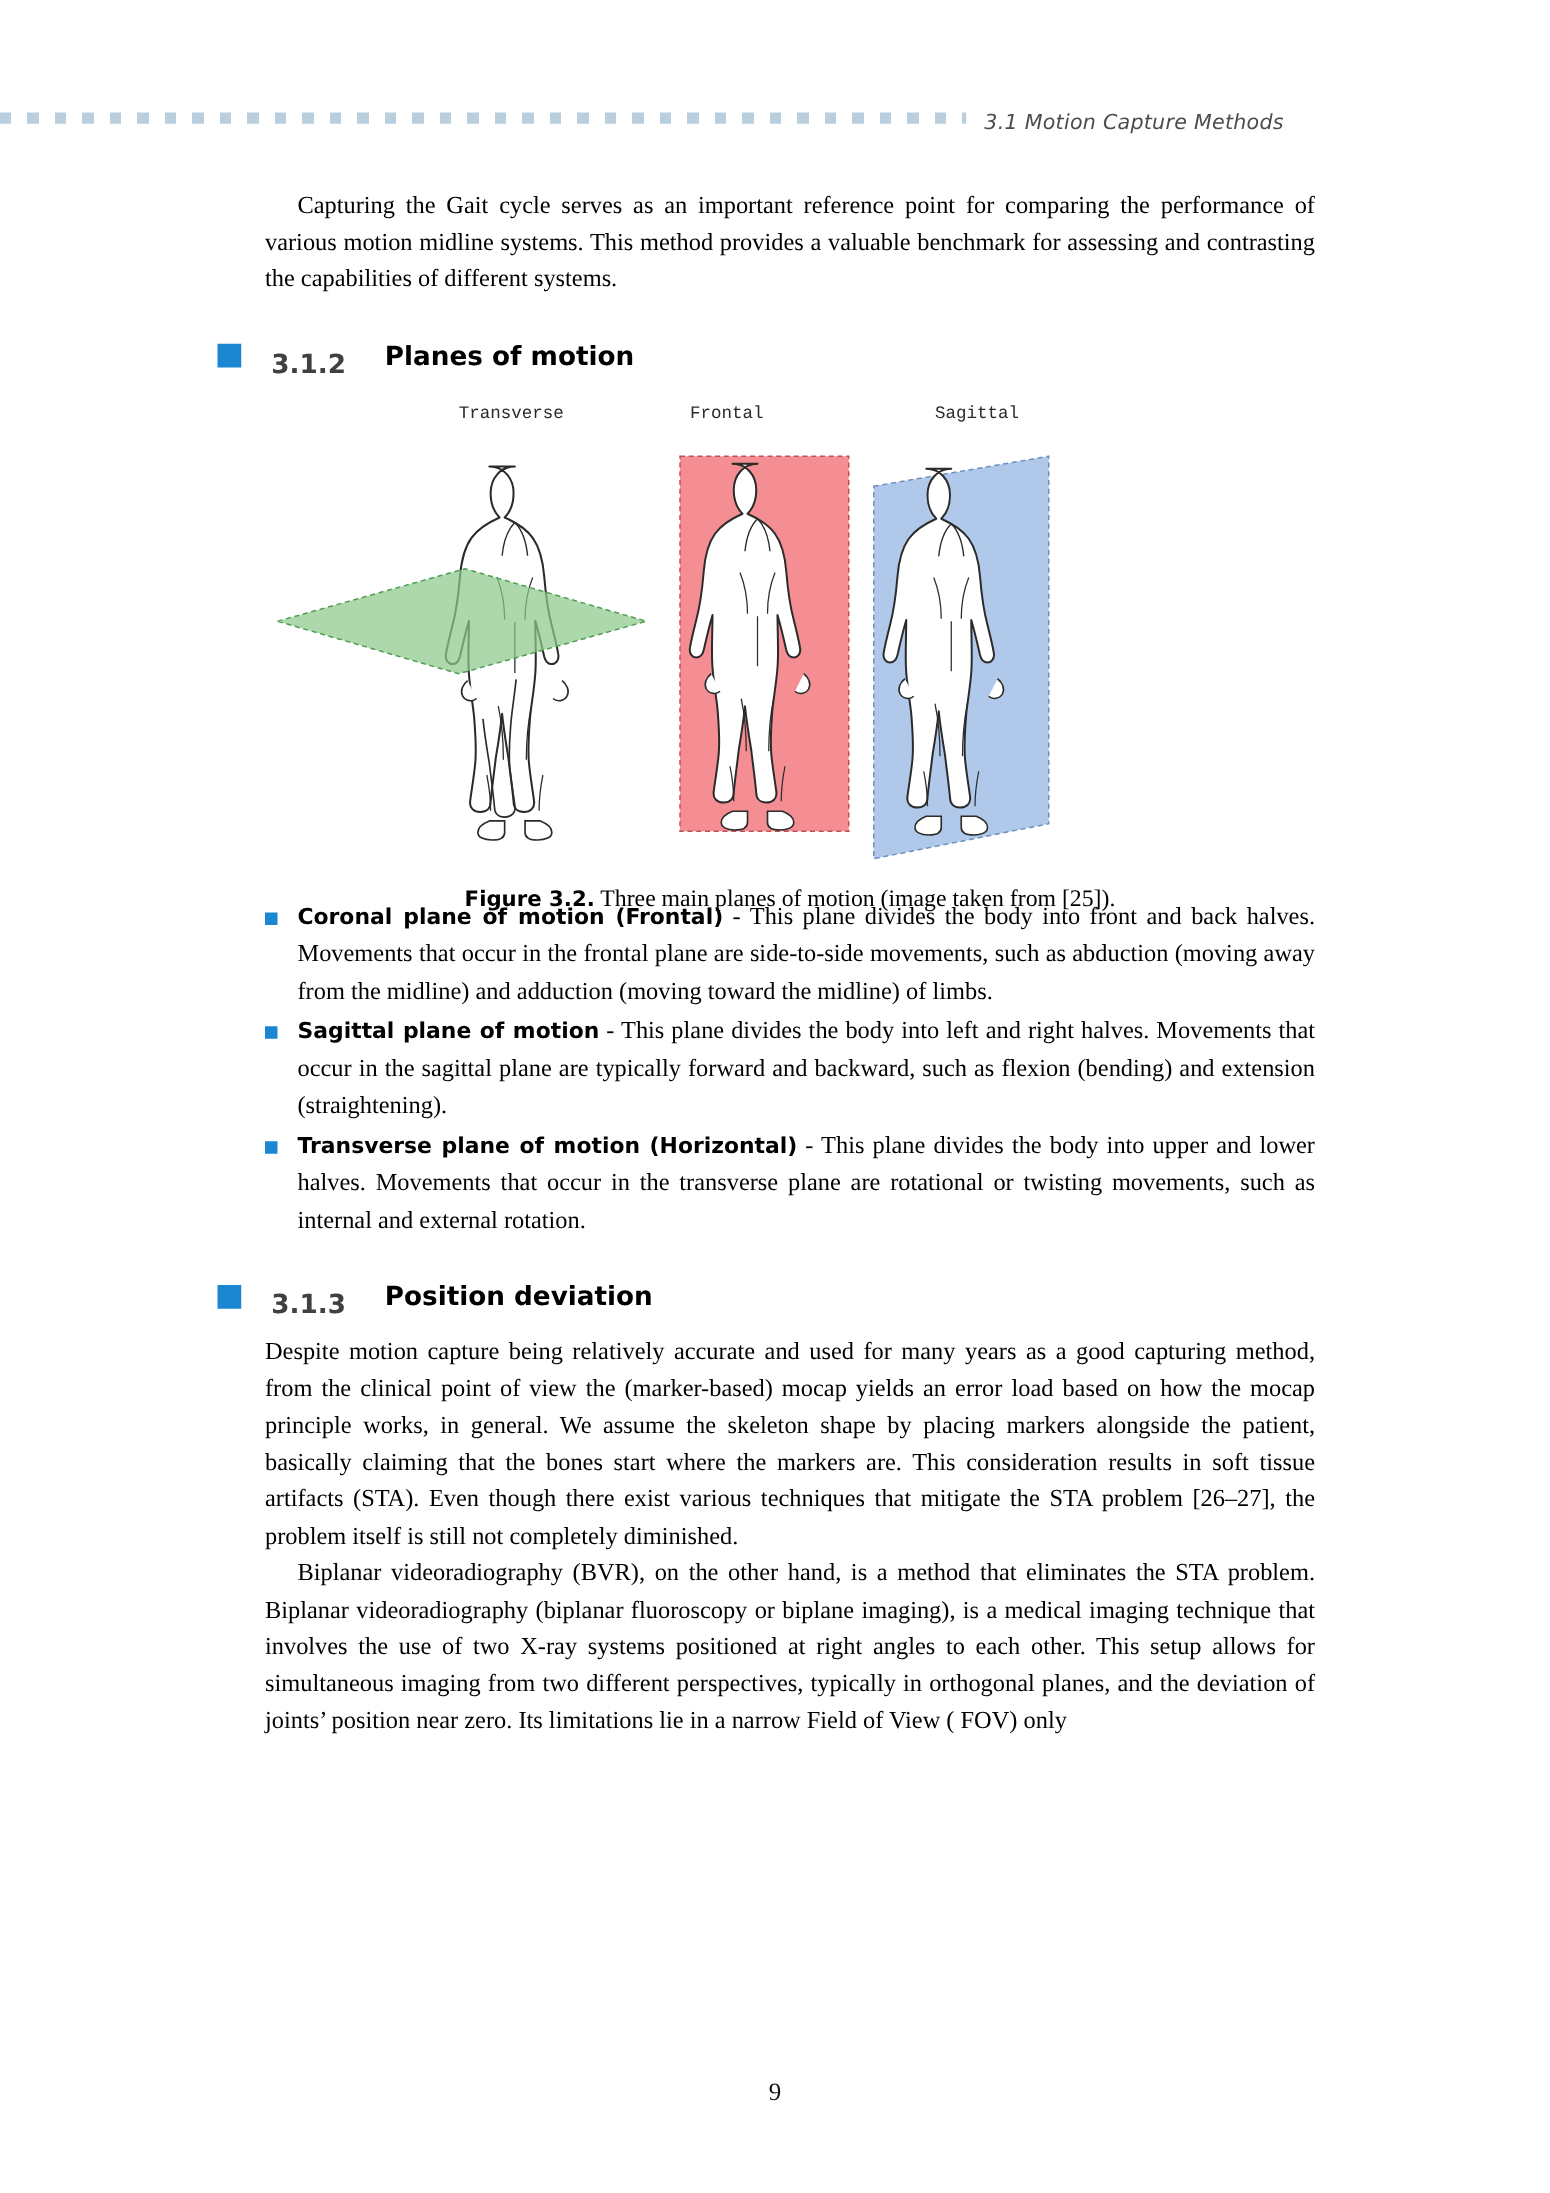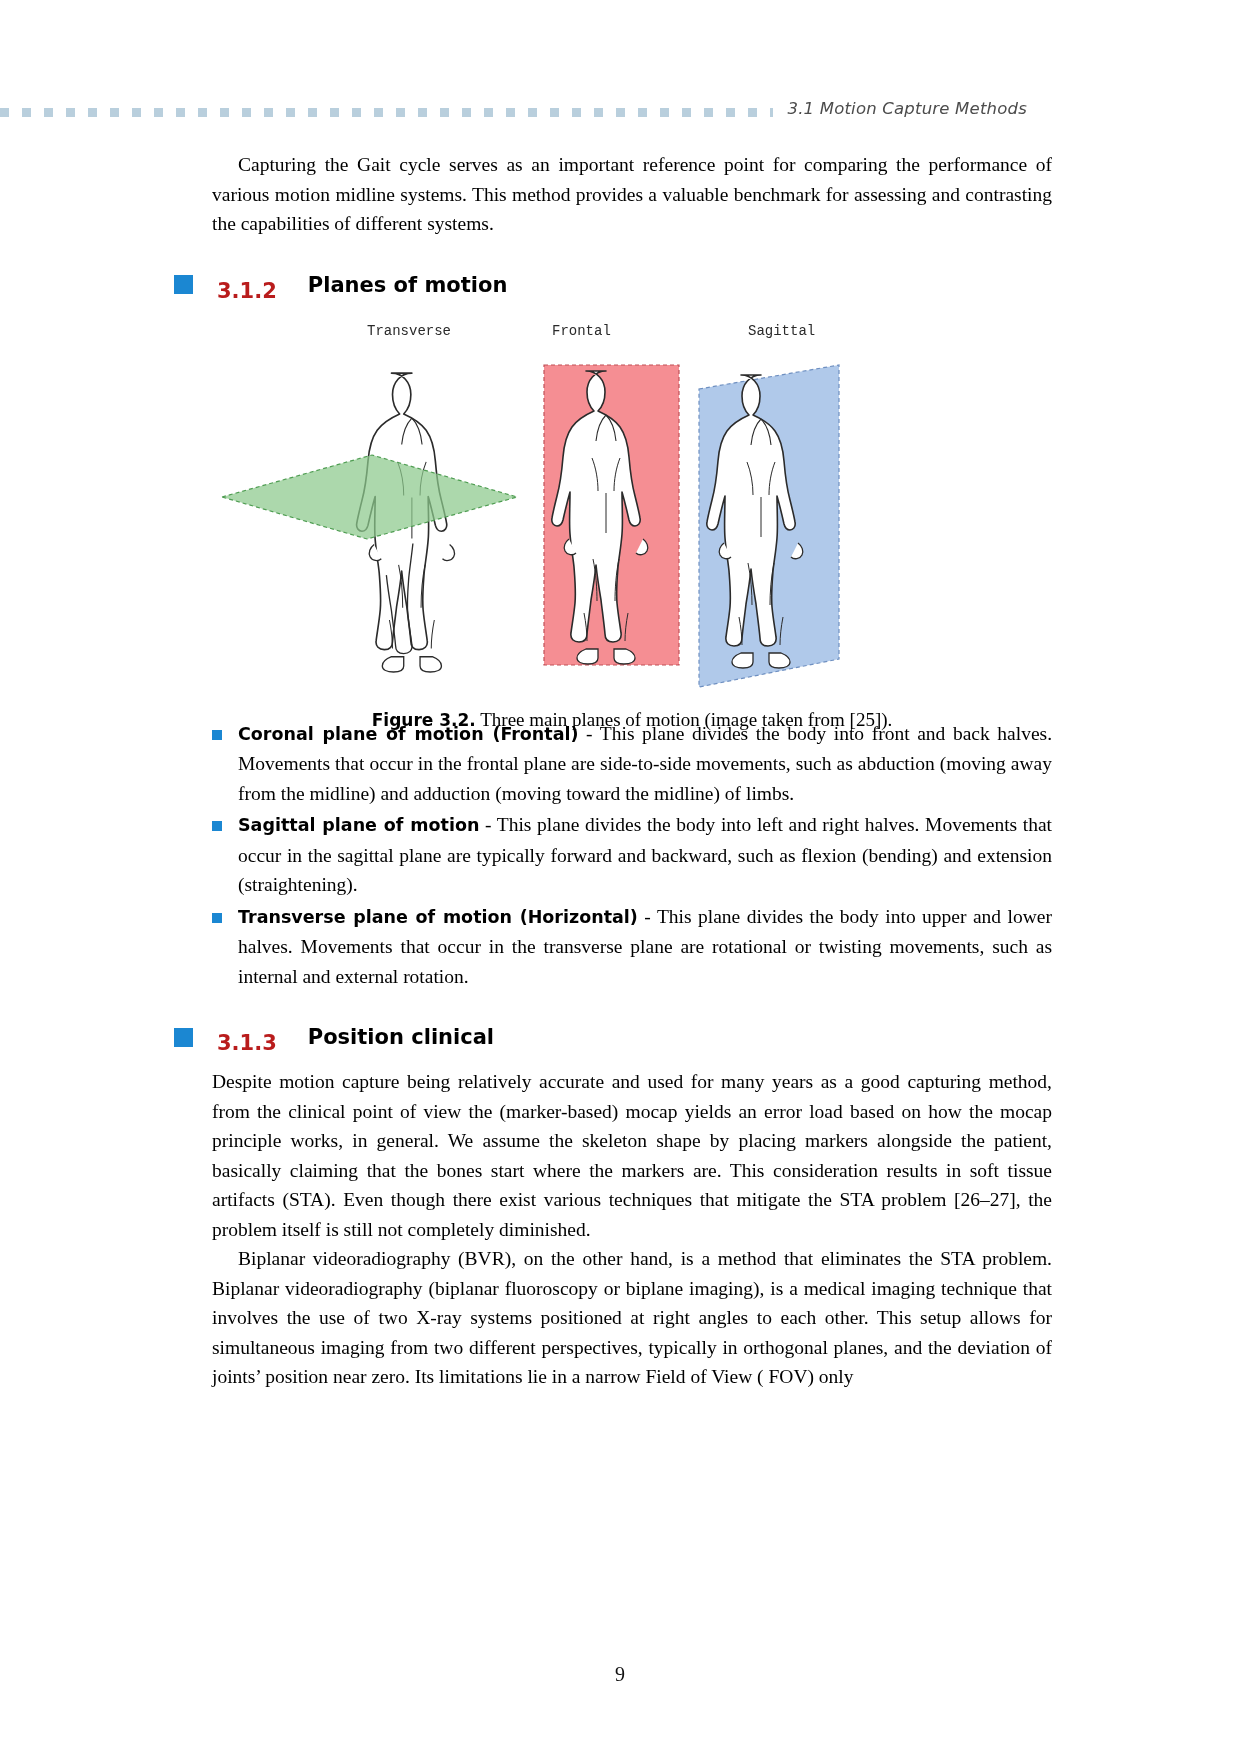--- a/index.html
+++ b/index.html
@@ -17,21 +17,21 @@
   }
 
   
   .header {
     position: absolute;
     top: 88px;
     left: 0;
     width: 1124px;
     height: 30px;
     display: flex;
-    align-items: flex-end;
+    align-items: flex-start;
   }
   .header-dots {
     flex: 1;
     height: 12px;
     margin-left: 0px;
     background-image: repeating-linear-gradient(
         to right,
         #b9cfdd 0px, #b9cfdd 9px,
         rgba(0,0,0,0) 9px, rgba(0,0,0,0) 22px);
     background-position: left center;
@@ -78,21 +78,21 @@
     width: 19px;
     height: 19px;
     background: #1b87d2;
     margin-right: 24px;
     flex: none;
   }
   .section-number {
     font-family: "DejaVu Sans", sans-serif;
     font-weight: bold;
     font-size: 21px;
-    color: #b91c1c;
+    color: #404040;
     margin-right: 21px;
     margin-top: 12px;
   }
   .section-title {
     font-family: "DejaVu Sans", sans-serif;
     font-weight: bold;
     font-size: 21px;
     color: #000000;
     margin-left: 10px;
   }
@@ -291,21 +291,21 @@
       <span class="b-term">Sagittal plane of motion</span><span> - This plane divides the body into left and right halves. Movements that occur in the sagittal plane are typically forward and backward, such as flexion (bending) and extension (straightening).</span>
     </li>
     <li>
       <span class="b-term">Transverse plane of motion (Horizontal)</span><span> - This plane divides the body into upper and lower halves. Movements that occur in the transverse plane are rotational or twisting movements, such as internal and external rotation.</span>
     </li>
   </ul>
 
   <div class="section-head">
     <span class="section-square"></span>
     <span class="section-number">3.1.3</span>
-    <span class="section-title">Position clinical</span>
+    <span class="section-title">Position deviation</span>
   </div>
 
   <p class="body">Despite motion capture being relatively accurate and used for many years as a good capturing method, from the clinical point of view the (marker-based) mocap yields an error load based on how the mocap principle works, in general. We assume the skeleton shape by placing markers alongside the patient, basically claiming that the bones start where the markers are. This consideration results in soft tissue artifacts (STA). Even though there exist various techniques that mitigate the STA problem [26–27], the problem itself is still not completely diminished.</p>
   <p class="body indent">Biplanar videoradiography (BVR), on the other hand, is a method that eliminates the STA problem. Biplanar videoradiography (biplanar fluoroscopy or biplane imaging), is a medical imaging technique that involves the use of two X-ray systems positioned at right angles to each other. This setup allows for simultaneous imaging from two different perspectives, typically in orthogonal planes, and the deviation of joints’ position near zero. Its limitations lie in a narrow Field of View ( FOV) only</p>
 
 </div>
 
 <div class="page-number">9</div>
 
 </body></html>

